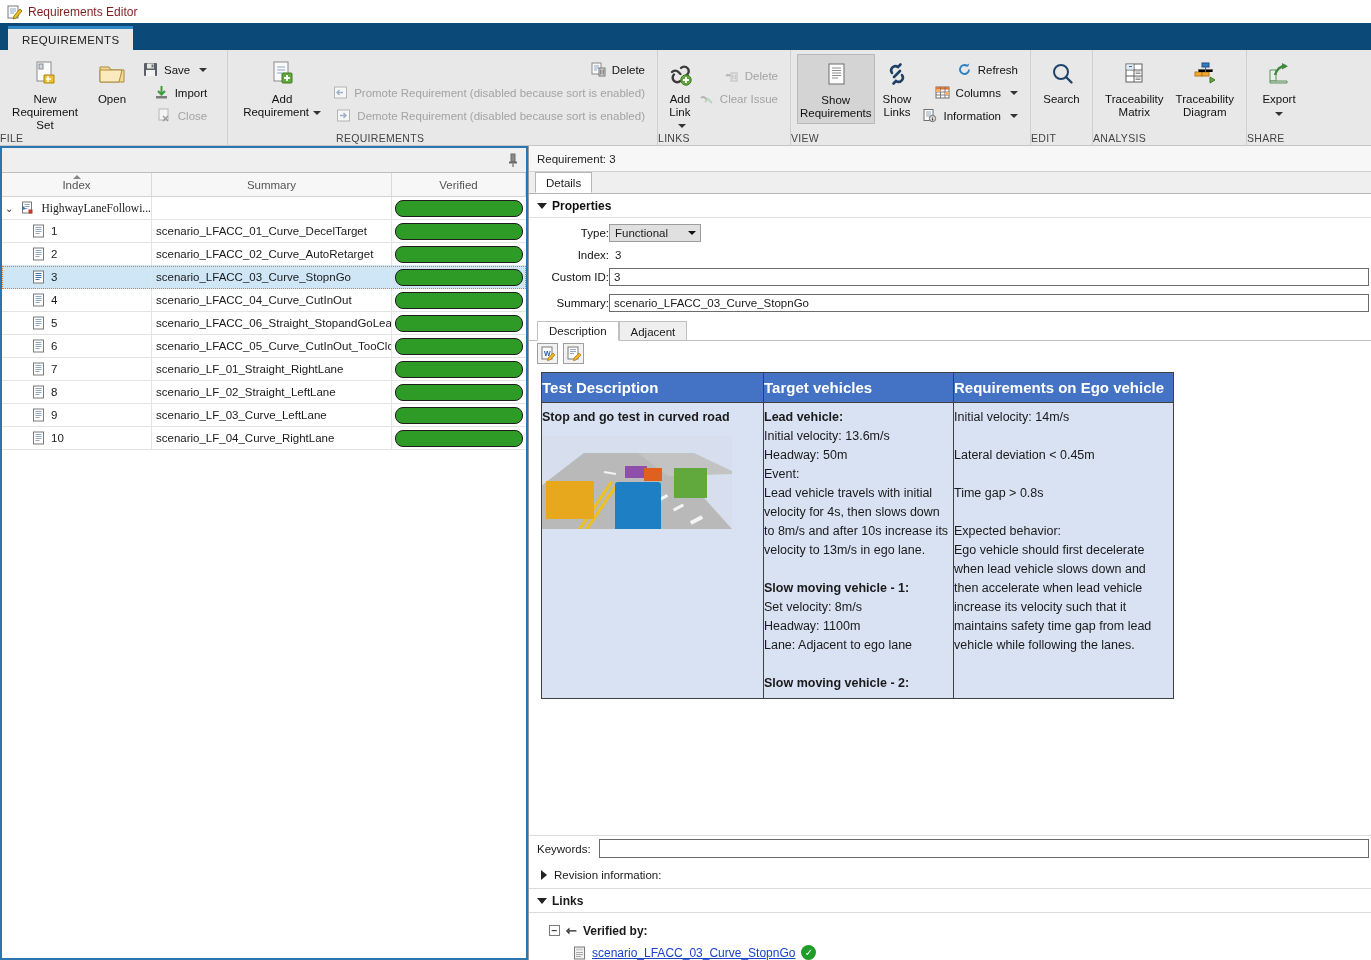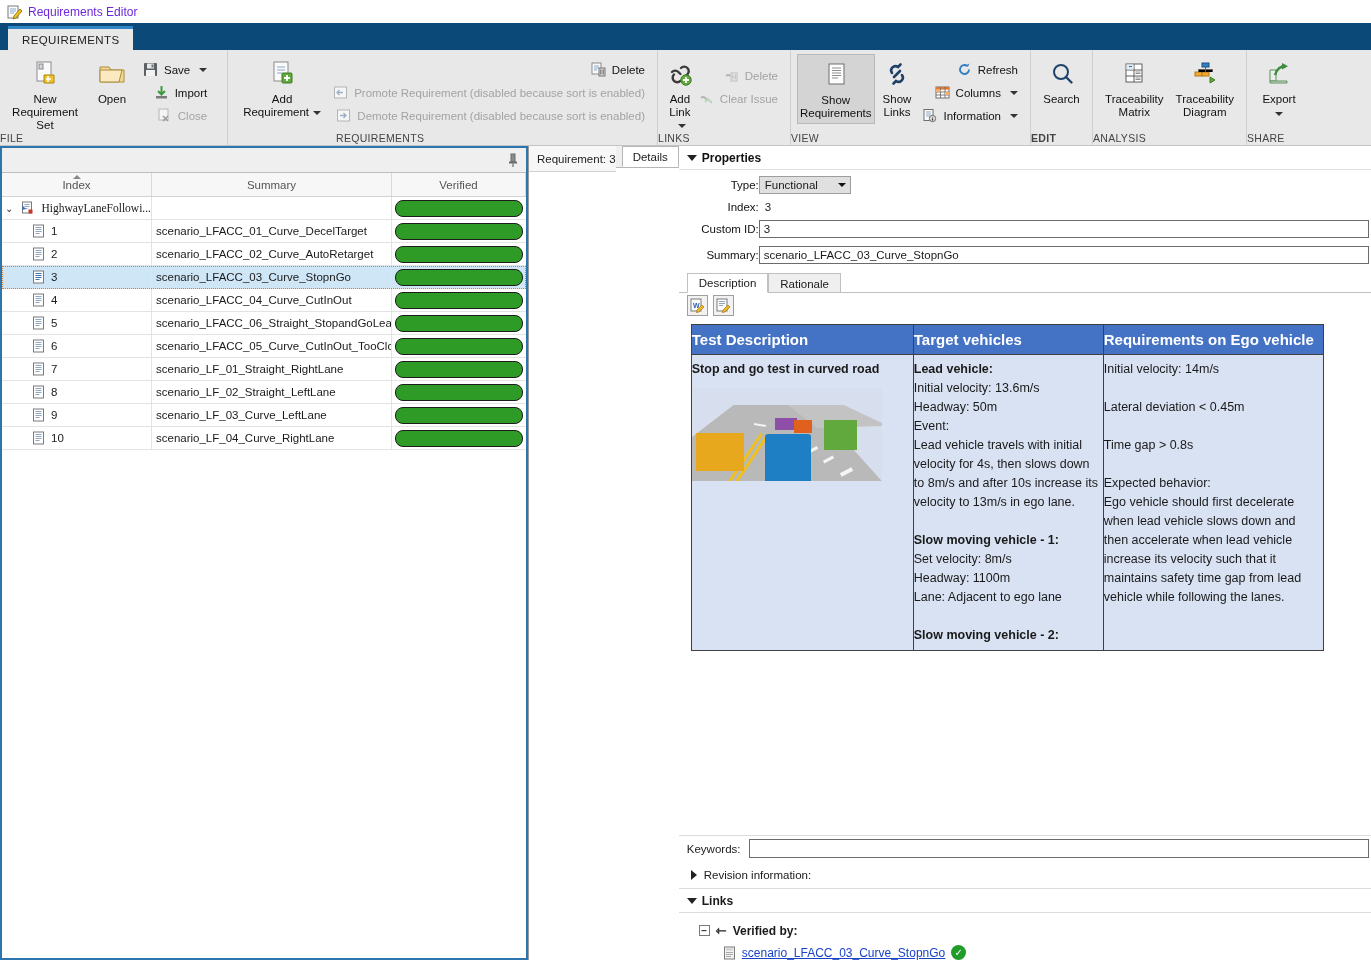--- a/index.html
+++ b/index.html
@@ -15,21 +15,21 @@
 
   
   .titlebar {
     height: 23px;
     background: #ffffff;
     display: flex;
     align-items: center;
     padding-left: 6px;
     gap: 6px;
   }
-  .titlebar .ttl { font-size: 12px; color: #6d28d9; }
+  .titlebar .ttl { font-size: 12px; color: #7f1d1d; }
   .app-icon { width: 16px; height: 16px; position: relative; display:inline-block; }
 
   
   .tabstrip {
     height: 27px;
     background: #0b4a78;
     display: flex;
     align-items: flex-end;
     padding-left: 8px;
   }
@@ -159,21 +159,21 @@
     width: 14px; text-align: center; color: #333; font-size: 10px;
     display:inline-block;
   }
   .indent { display:inline-block; width: 22px; }
   .doc-icon { width: 13px; height: 14px; position: relative; display:inline-block; }
   .set-icon { width: 15px; height: 15px; position: relative; display:inline-block; }
 
   
   .rightpanel {
     flex: 1; background: #ffffff;
-    display: flex; flex-direction: row;
+    display: flex; flex-direction: column;
     border-left: 1px solid #9a9a9a;
     overflow: hidden;
   }
   .rp-header {
     height: 26px; background: #f7f7f7;
     border-bottom: 1px solid #d0d0d0;
     display: flex; align-items: center; padding-left: 8px;
     font-size: 11.5px; color: #222;
   }
   .rp-tabs {
@@ -561,21 +561,21 @@
       <div class="bigbtn" style="width:52px;">
         <span class="ic">
           <svg width="28" height="28" viewBox="0 0 28 28">
             <circle cx="13" cy="12" r="7" fill="none" stroke="#20436b" stroke-width="2"></circle>
             <path d="M18 17l5.5 5.5" stroke="#20436b" stroke-width="2.4" stroke-linecap="round"></path>
           </svg>
         </span>
         <span class="lbl">Search</span>
       </div>
     </div>
-    <div class="rglabel" style="left:0;width:62px;font-weight:bold;">EDIT</div>
+    <div class="rglabel" style="left:0;width:62px;">EDIT</div>
   </div>
 
   <div class="rgroup" style="width:154px;">
     <div class="rgbody">
       <div class="bigbtn" style="width:74px;">
         <span class="ic">
           <svg width="28" height="28" viewBox="0 0 28 28">
             <rect x="6" y="4" width="16" height="18" fill="#fff" stroke="#5f5f5f"></rect>
             <path d="M14 4v18M6 10h16M6 16h16" stroke="#5f5f5f"></path>
             <rect x="6.5" y="4.5" width="7" height="5" fill="#dfeaf5"></rect>
@@ -869,21 +869,21 @@
         <span class="txt-box">3</span>
       </div>
 
       <div class="proprow" style="margin-top:4px;">
         <span class="plab">Summary:</span>
         <span class="txt-box">scenario_LFACC_03_Curve_StopnGo</span>
       </div>
 
       <div class="desc-tabs">
         <div class="dtab active">Description</div>
-        <div class="dtab">Rationale</div>
+        <div class="dtab">Adjacent</div>
       </div>
       <div class="desc-toolbar">
         <span class="tb-btn">
           <svg width="16" height="16" viewBox="0 0 16 16">
             <rect x="2" y="1" width="10" height="12" fill="#fcfcfc" stroke="#7a7a7a"></rect>
             <text x="4" y="10" font-size="7" fill="#2a5caa" font-family="sans-serif" font-weight="bold">W</text>
             <path d="M8 12l5-5 2 2-5 5-2.6.6z" fill="#f0b429" stroke="#a5780f" stroke-width="0.7"></path>
           </svg>
         </span>
         <span class="tb-btn">

